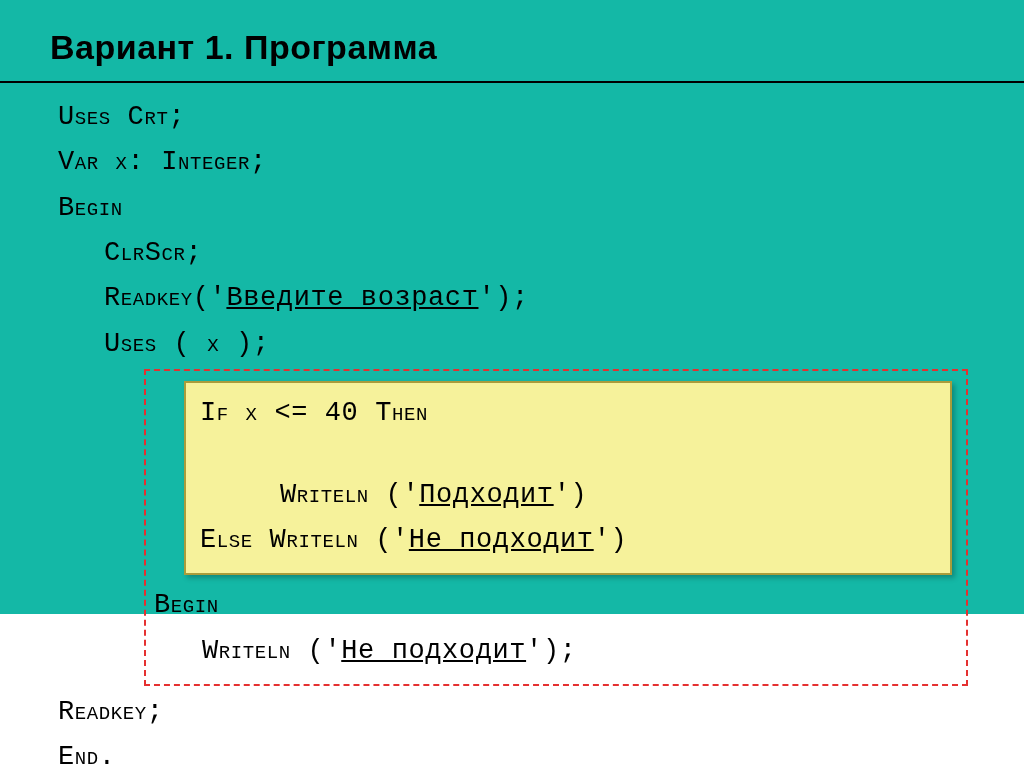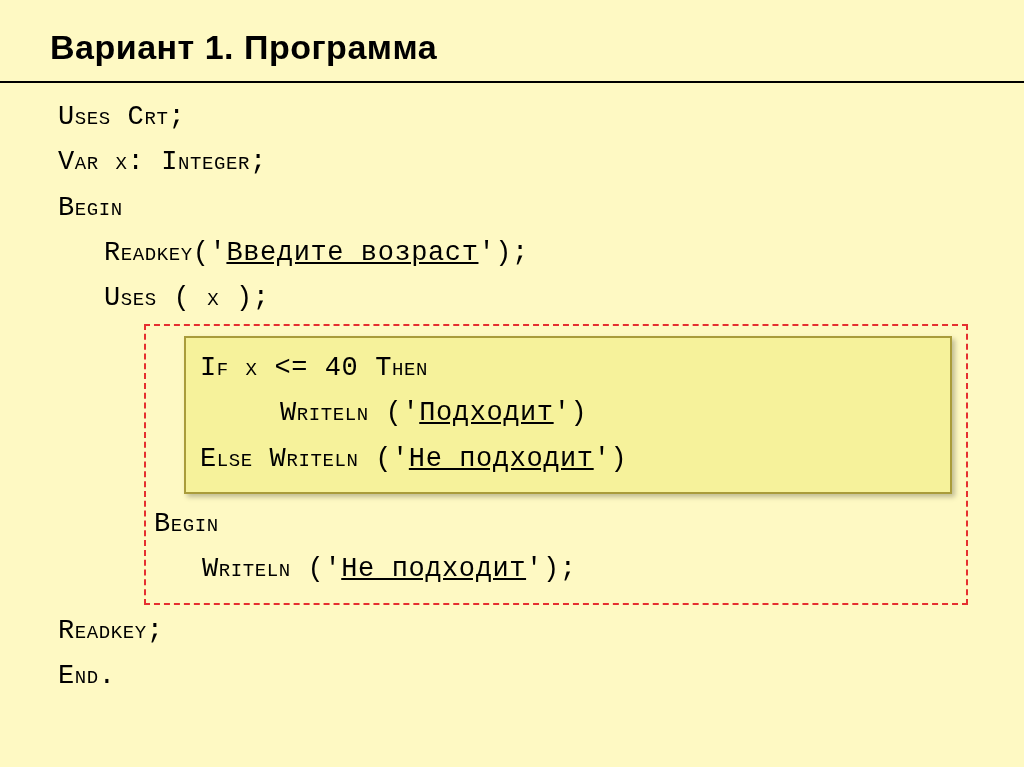--- a/index.html
+++ b/index.html
@@ -7,23 +7,23 @@
     margin: 0;
     padding: 0;
     background: #ffffff;
     font-family: Arial, Helvetica, sans-serif;
     width: 1024px;
     height: 767px;
     overflow: hidden;
   }
   .slide {
     width: 1024px;
-    height: 767px;
+    height: 614px;
     position: relative;
-    background: #fef9c3;
+    background: #14b8a6;
   }
   .title {
     font-weight: 700;
     font-size: 34px;
     color: #000;
     padding: 28px 50px 14px 50px;
     letter-spacing: 0.5px;
   }
   .hr {
     border: none;
@@ -37,21 +37,21 @@
     font-variant-ligatures: none;
     letter-spacing: 0.6px;
     text-transform: none;
     padding-left: 58px;
     padding-top: 6px;
     font-variant-caps: small-caps;
   }
   .code-area .line { white-space: pre; }
   .i1 { padding-left: 46px; }
   .i2 { padding-left: 48px; }
-  .i3 { padding-left: 80px; }
+  .i3 { padding-left: 80px; margin-top: 36px; }
   .nosc { font-variant-caps: normal; text-decoration: underline; }
 
   .dashed-box {
     border: 2px dashed #e53030;
     margin: 2px 56px 4px 86px;
     padding: 4px 14px 10px 8px;
     position: relative;
   }
   .inner-solid-box {
     border: 2px solid #a99c3b;
@@ -69,20 +69,21 @@
 <body>
 
 <div class="slide">
   <div class="title">Вариант 1. Программа</div>
   <hr class="hr">
 
   <div class="code-area">
     <div class="line">Uses Crt;</div>
     <div class="line">Var x: Integer;</div>
     <div class="line">Begin</div>
+    <div class="line i1">ClrScr;</div>
     <div class="line i1"><span>Readkey('</span><span class="nosc">Введите возраст</span><span>');</span></div>
     <div class="line i1">Uses ( x );</div>
 
     <div class="dashed-box">
 
       <div class="inner-solid-box">
         <div class="line">If x &lt;= 40 Then</div>
         <div class="line i3"><span>Writeln ('</span><span class="nosc">Подходит</span><span>')</span></div>
         <div class="line"><span>Else Writeln ('</span><span class="nosc">Не подходит</span><span>')</span></div>
       </div>

